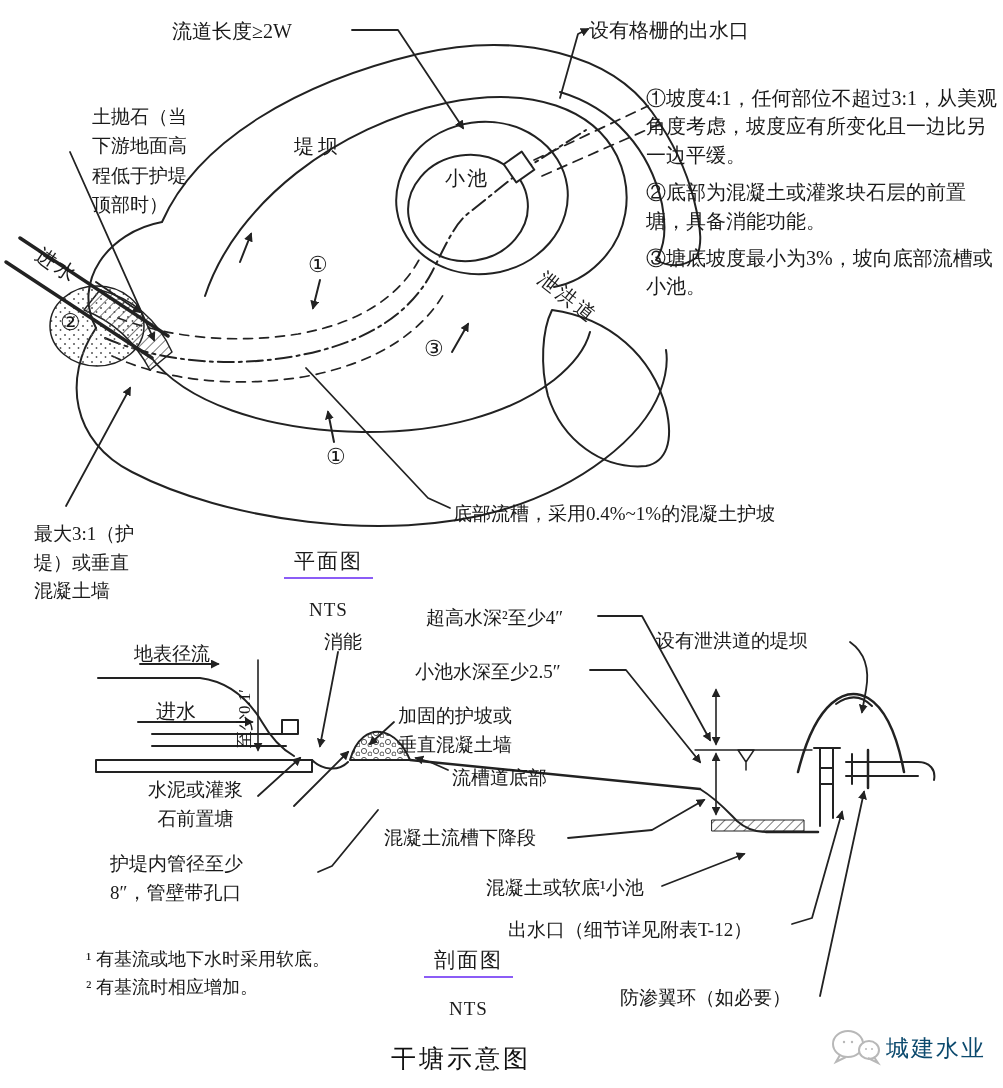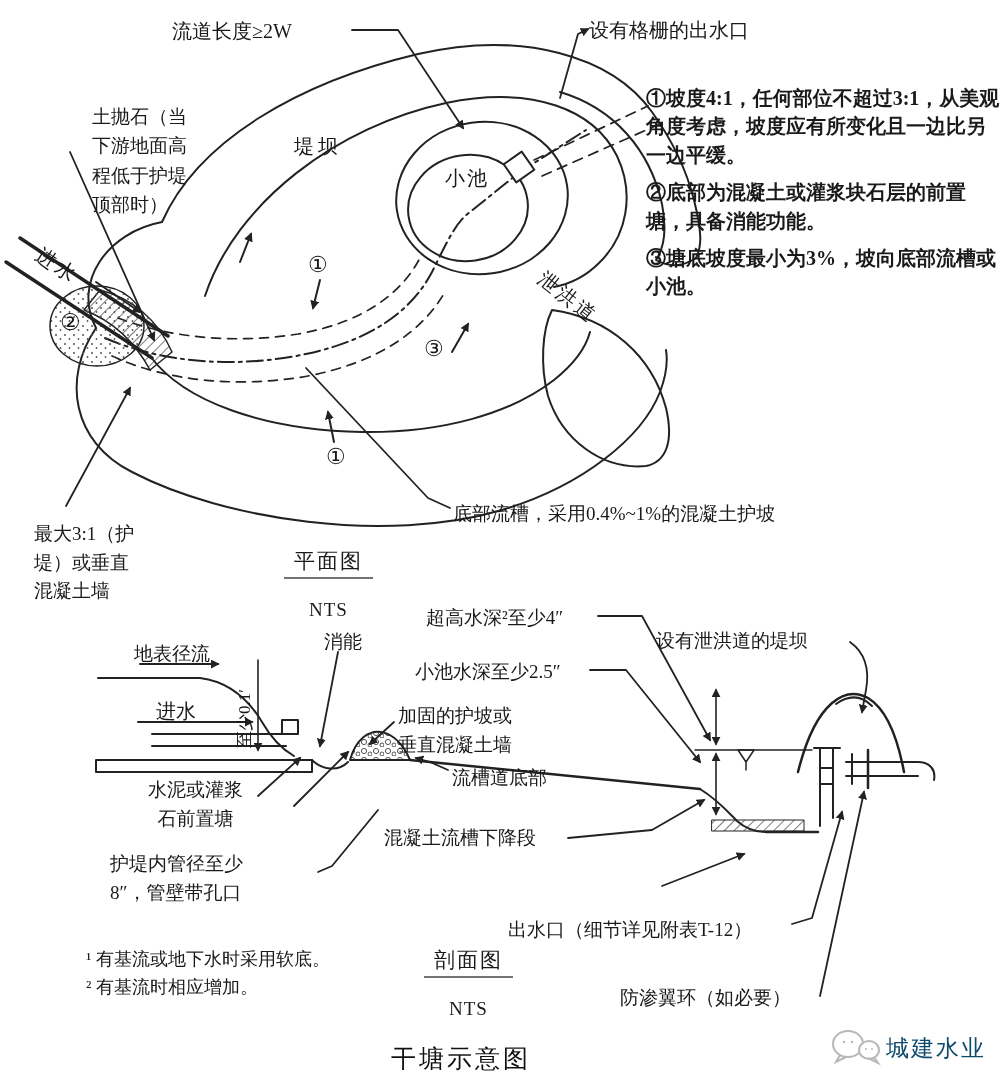--- a/index.html
+++ b/index.html
@@ -6,23 +6,23 @@
   #page{position:relative;width:1003px;height:1088px;background:#fff;overflow:hidden;
         font-family:"Liberation Serif",serif;color:#1a1a1a;}
   svg.draw{position:absolute;left:0;top:0;}
   .lbl{position:absolute;font-size:19px;line-height:1.5;white-space:pre-line;}
   .fs20{font-size:20px;} .fs22{font-size:22px;} .fs23{font-size:23px;} .fs17{font-size:17px;}
   .ls2{letter-spacing:2px;} .ls3{letter-spacing:3px;} .ls4{letter-spacing:4px;}
   .rot33{transform:rotate(33deg);transform-origin:0 0;}
   .rot38{transform:rotate(38deg);transform-origin:0 0;}
   .rotm90{transform:rotate(-90deg);transform-origin:0 0;}
   .notes{position:absolute;left:646px;top:84px;width:356px;}
-  .notes p{margin:0 0 9px 0;font-size:20px;line-height:1.42;font-weight:bold;}
+  .notes p{margin:0 0 9px 0;font-size:20px;line-height:1.42;}
   .viewtag{position:absolute;text-align:center;}
-  .vt-name{font-size:21px;letter-spacing:2px;padding:0 10px 2px 10px;border-bottom:2px solid #737373;}
+  .vt-name{font-size:21px;letter-spacing:2px;padding:0 10px 2px 10px;border-bottom:2px solid #8b5cf6;}
   .vt-scale{font-size:19px;letter-spacing:1px;padding-top:20px;}
   .footnote{position:absolute;font-size:18px;line-height:1.55;}
   .main-title{position:absolute;font-family:"Liberation Sans",sans-serif;font-size:25px;
               letter-spacing:3px;color:#111;}
   .wmark{position:absolute;font-family:"Liberation Sans",sans-serif;color:#0c4a6e;font-size:23px;letter-spacing:2px;}
 </style>
 </head>
 <body>
 
 <div id="page">
@@ -179,20 +179,21 @@
   <div class="lbl" style="left:134px;top:640px">地表径流</div>
   <div class="lbl" style="left:324px;top:628px">消能</div>
   <div class="lbl fs17 rotm90" style="left:232px;top:748px">至少0.1′</div>
   <div class="lbl fs20" style="left:156px;top:696px">进水</div>
   <div class="lbl" style="left:398px;top:702px">加固的护坡或
 垂直混凝土墙</div>
   <div class="lbl" style="left:452px;top:764px">流槽道底部</div>
   <div class="lbl" style="left:148px;top:776px;text-align:center">水泥或灌浆
 石前置塘</div>
   <div class="lbl" style="left:384px;top:824px">混凝土流槽下降段</div>
+  <div class="lbl" style="left:486px;top:874px">混凝土或软底¹小池</div>
   <div class="lbl" style="left:508px;top:916px">出水口（细节详见附表T-12）</div>
   <div class="lbl" style="left:110px;top:850px">护堤内管径至少
 8″，管壁带孔口</div>
   <div class="lbl" style="left:620px;top:984px">防渗翼环（如必要）</div>
 
   <div class="footnote" style="left:86px;top:946px">
     <div>¹ 有基流或地下水时采用软底。</div>
     <div>² 有基流时相应增加。</div>
   </div>
 

